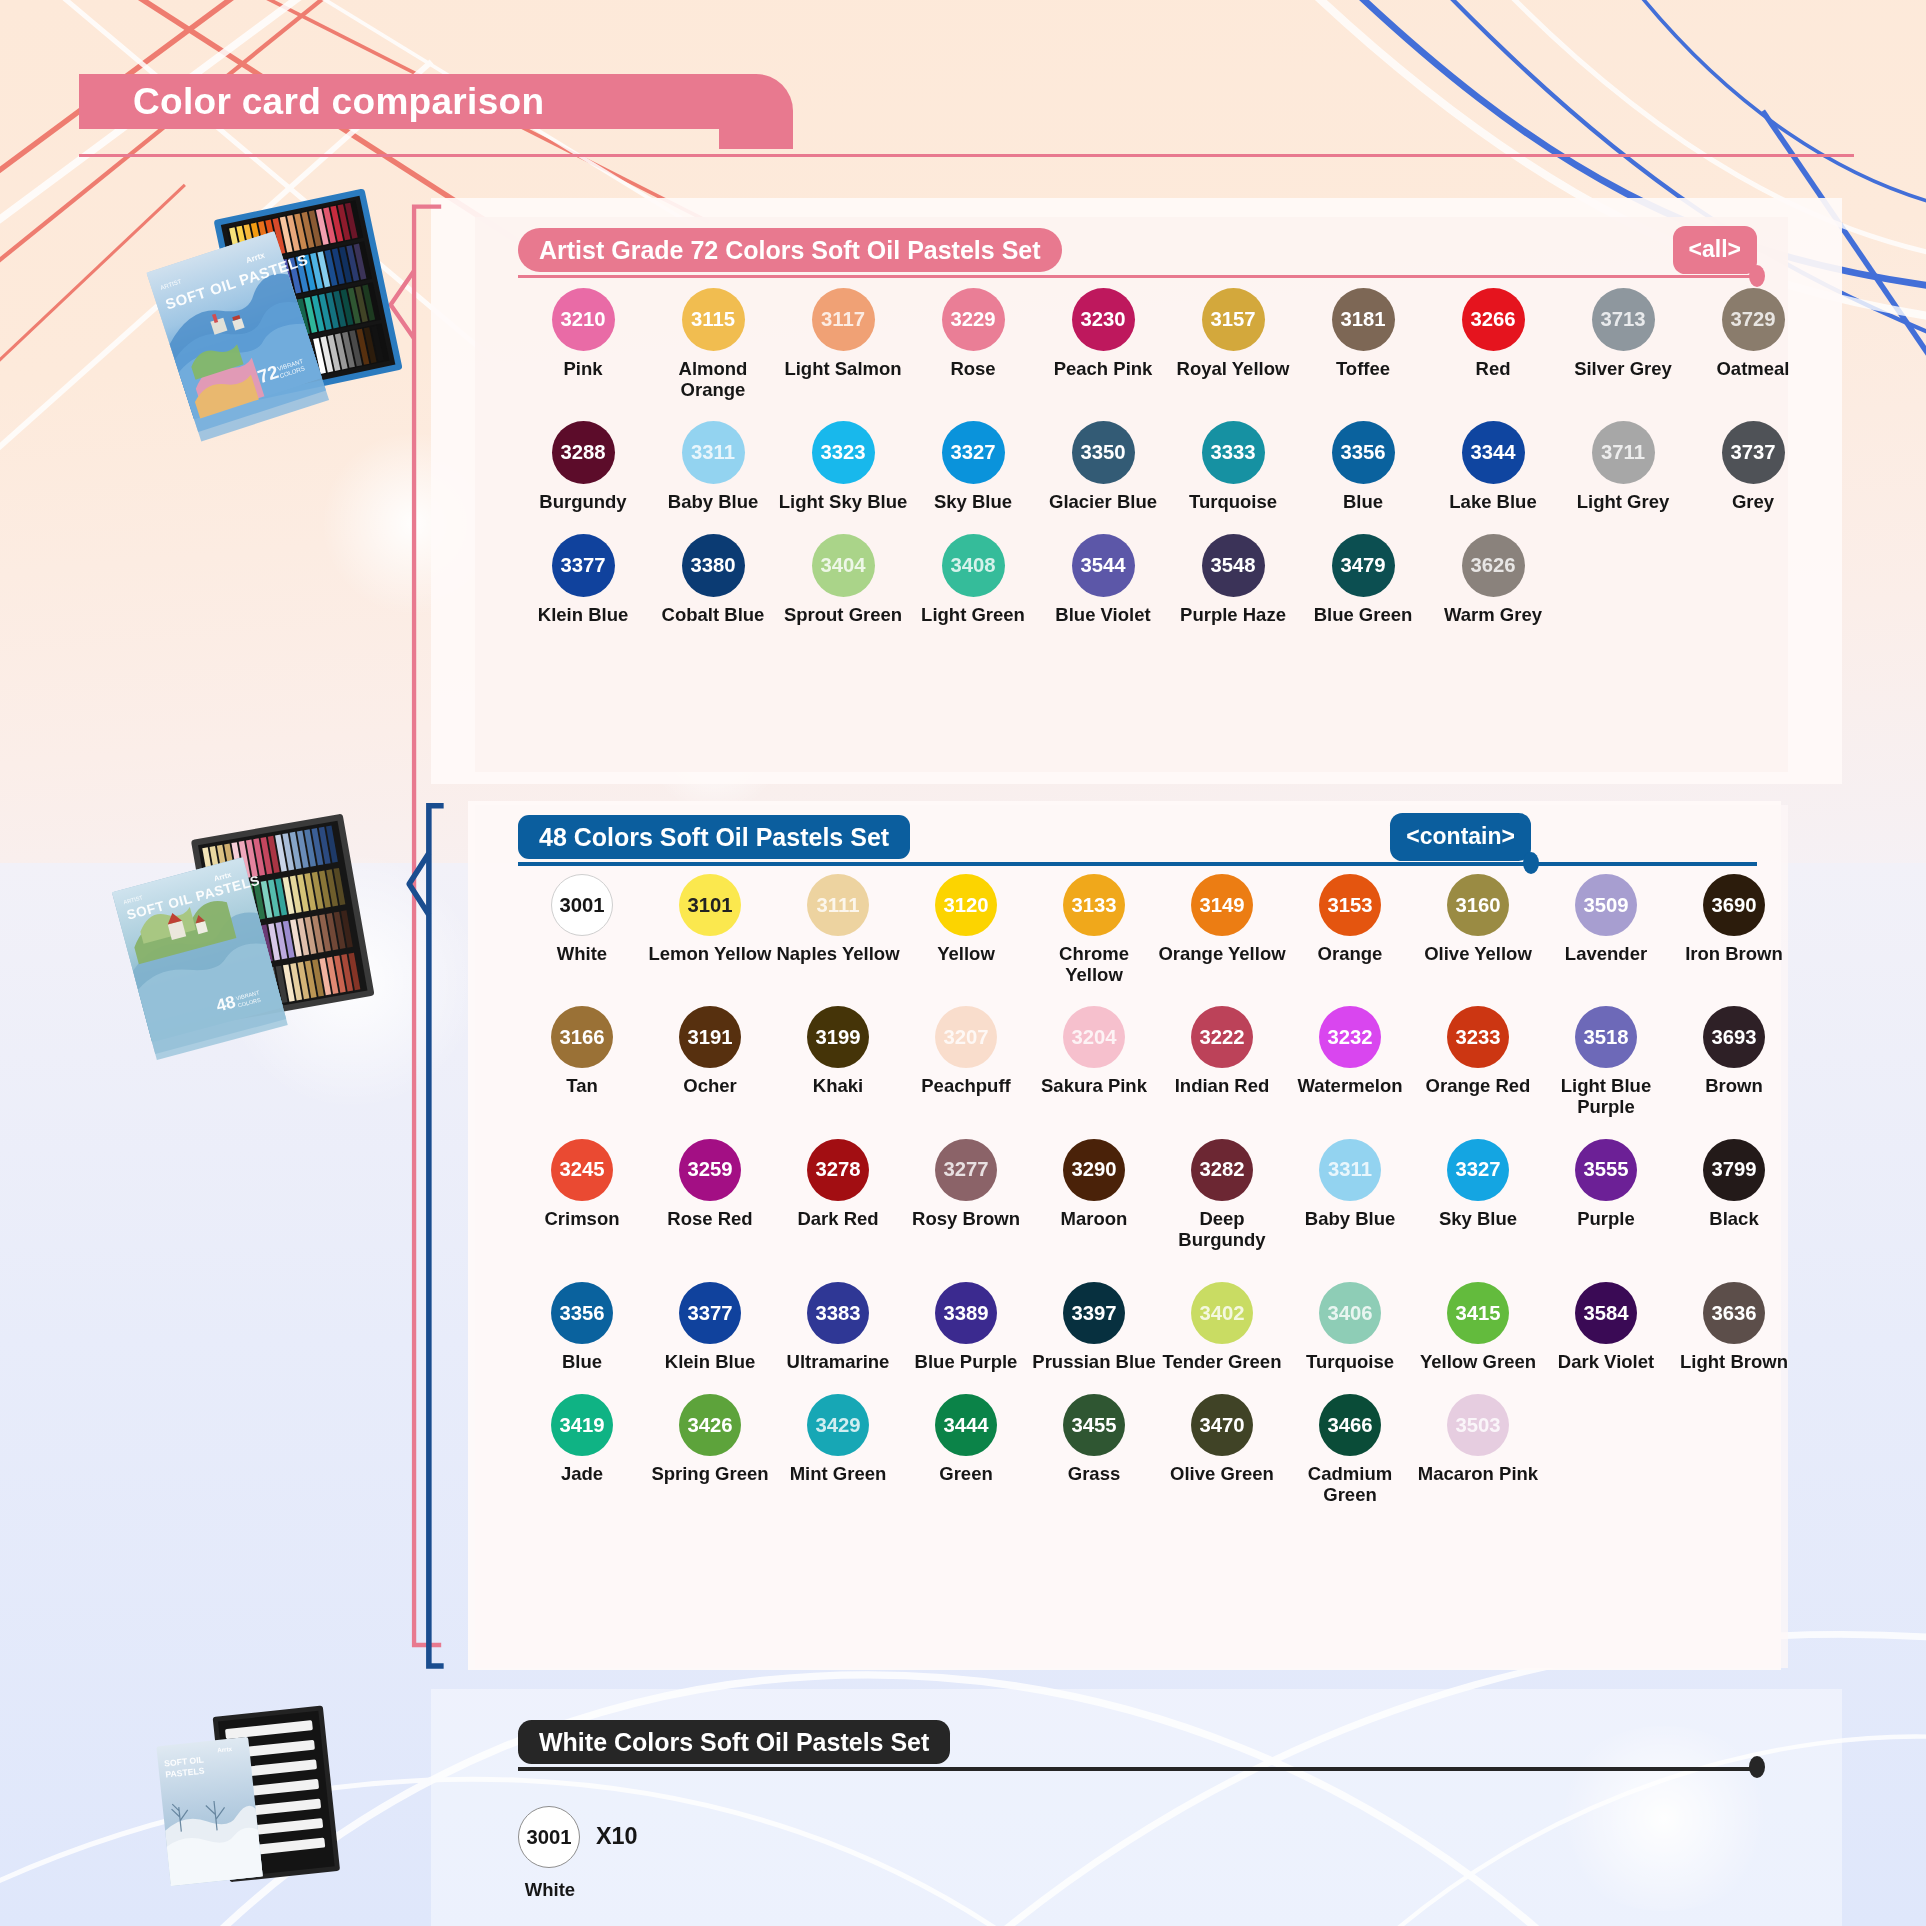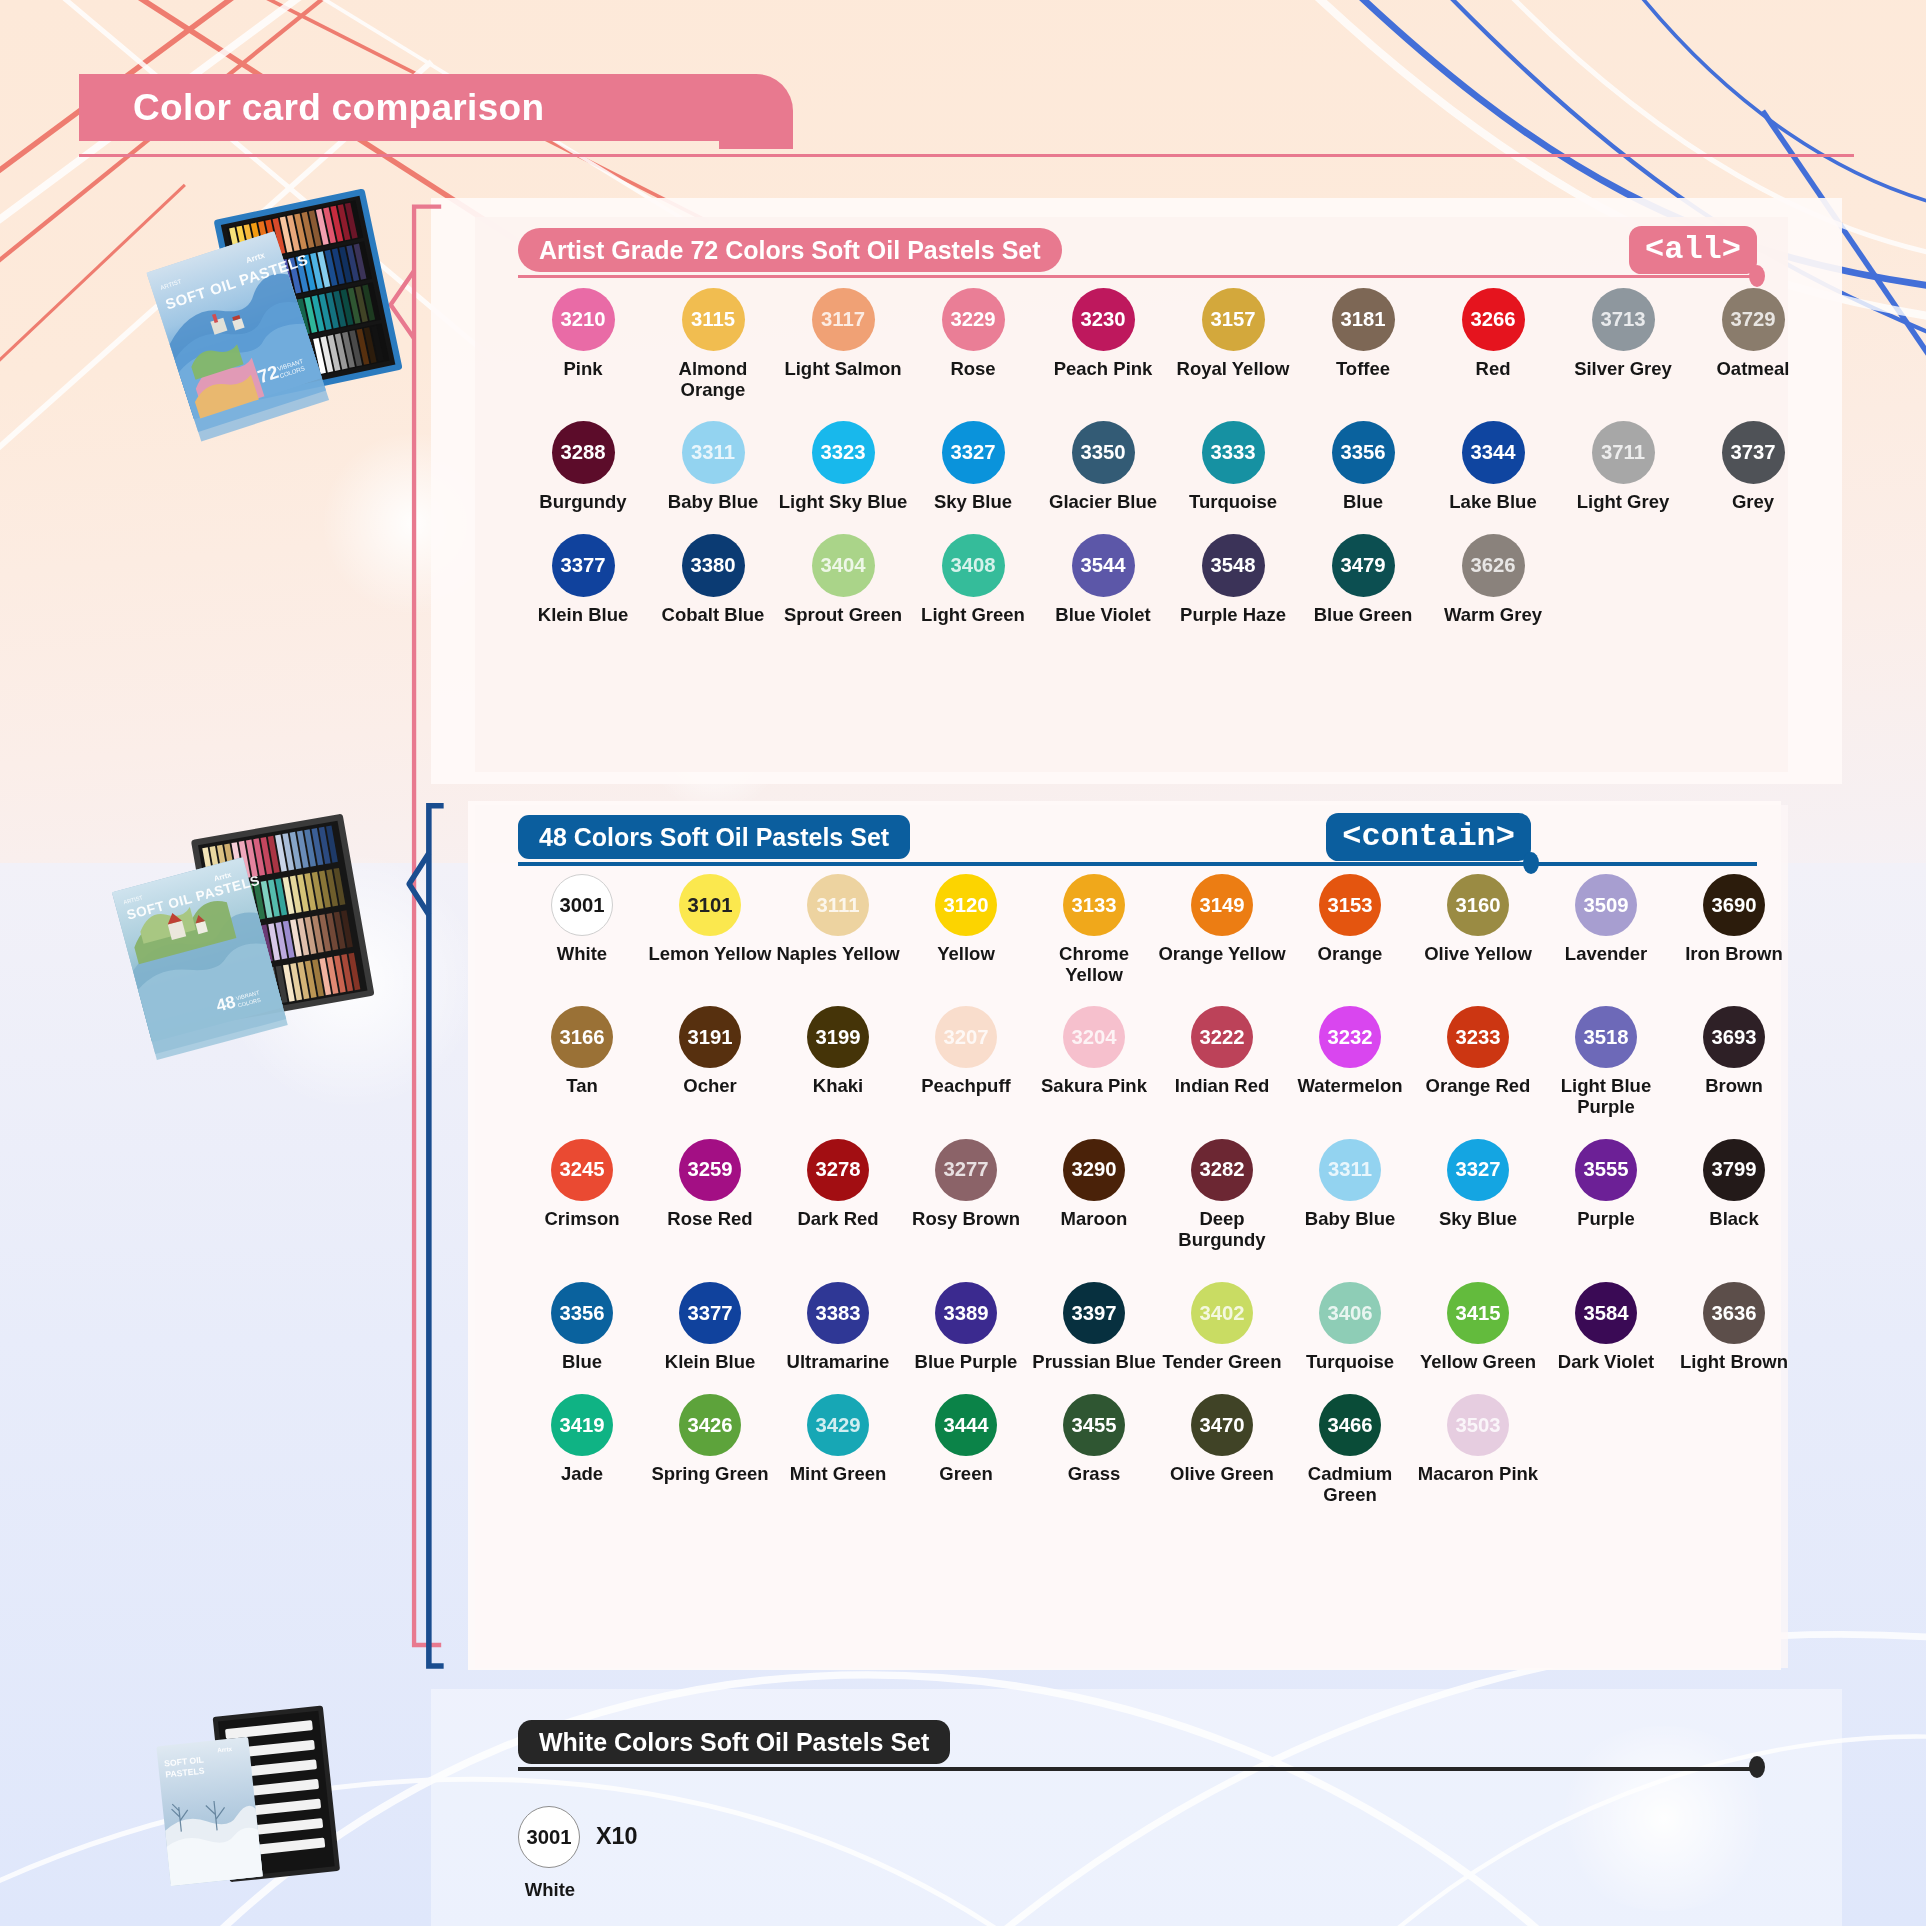--- a/index.html
+++ b/index.html
@@ -22,21 +22,21 @@
     background: linear-gradient(180deg, #f2f1f8 0%, #e8ecfa 45%, #dfe7fb 100%);
   }
   .bg svg { position: absolute; inset: 0; width: 100%; height: 100%; }
   .glow {
     position: absolute; border-radius: 50%;
     background: radial-gradient(circle, rgba(255,255,255,0.95) 0%, rgba(255,255,255,0) 70%);
   }
 
   
   .title-banner {
-    position: absolute; left: 79px; top: 74px; width: 641px; height: 67px;
+    position: absolute; left: 79px; top: 74px; width: 641px; height: 55px;
     background: #e8798f; z-index: 6;
     border-top-right-radius: 0;
   }
   .title-banner::after {
     content: ""; position: absolute; right: -73px; top: 0;
     width: 74px; height: 75px; background: #e8798f;
     border-top-right-radius: 37px; border-bottom-right-radius: 0;
   }
   .title-text {
     position: absolute; left: 54px; top: 50%; transform: translateY(-50%);
@@ -66,23 +66,22 @@
   .sec-head { position: relative; height: 44px; }
   .sec-pill {
     position: absolute; left: 0; top: 0; height: 44px;
     border-radius: 22px; display: flex; align-items: center;
     padding: 0 21px; color: #fff; font-size: 25px; font-weight: bold;
     white-space: nowrap;
   }
   .sec-badge {
     position: absolute; top: -2.5px; height: 48px; border-radius: 12.3px;
     display: flex; align-items: center; justify-content: center;
-    padding: 0 16px; color: #fff; font-size: 32px; font-weight: 600;
+    padding: 0 16px; color: #fff; font-size: 23px; font-weight: 600;
     white-space: nowrap;
-    font-family: Liberation Mono, monospace;
   }
   .sec-line { position: absolute; left: 0; height: 3.1px; }
   .sec-dot  { position: absolute; width: 16px; height: 22px; border-radius: 50%; }
 
   
   .grid { position: absolute; display: flex; flex-wrap: wrap; z-index: 8; }
   .cell {
     display: flex; flex-direction: column; align-items: center;
     text-align: center;
   }

